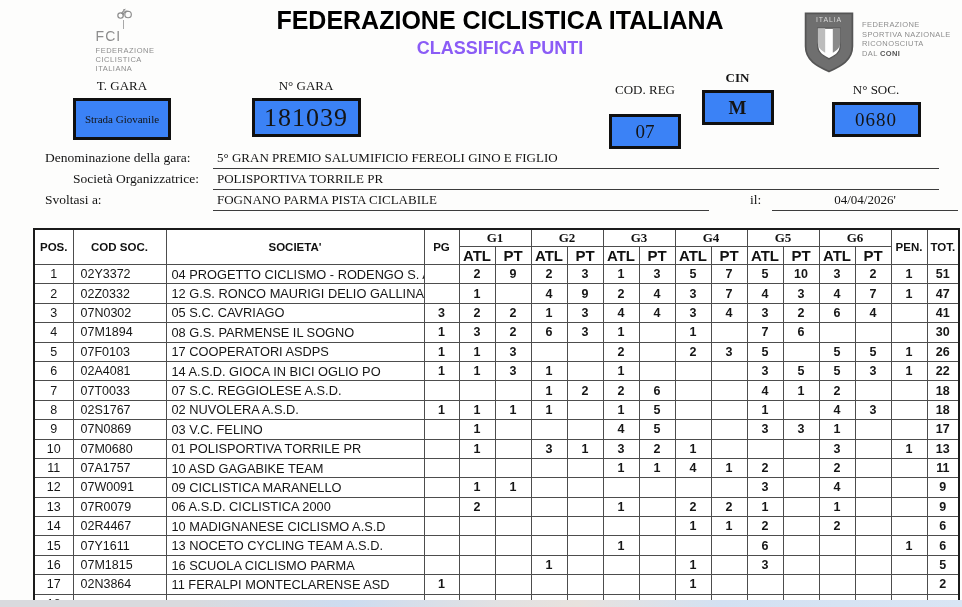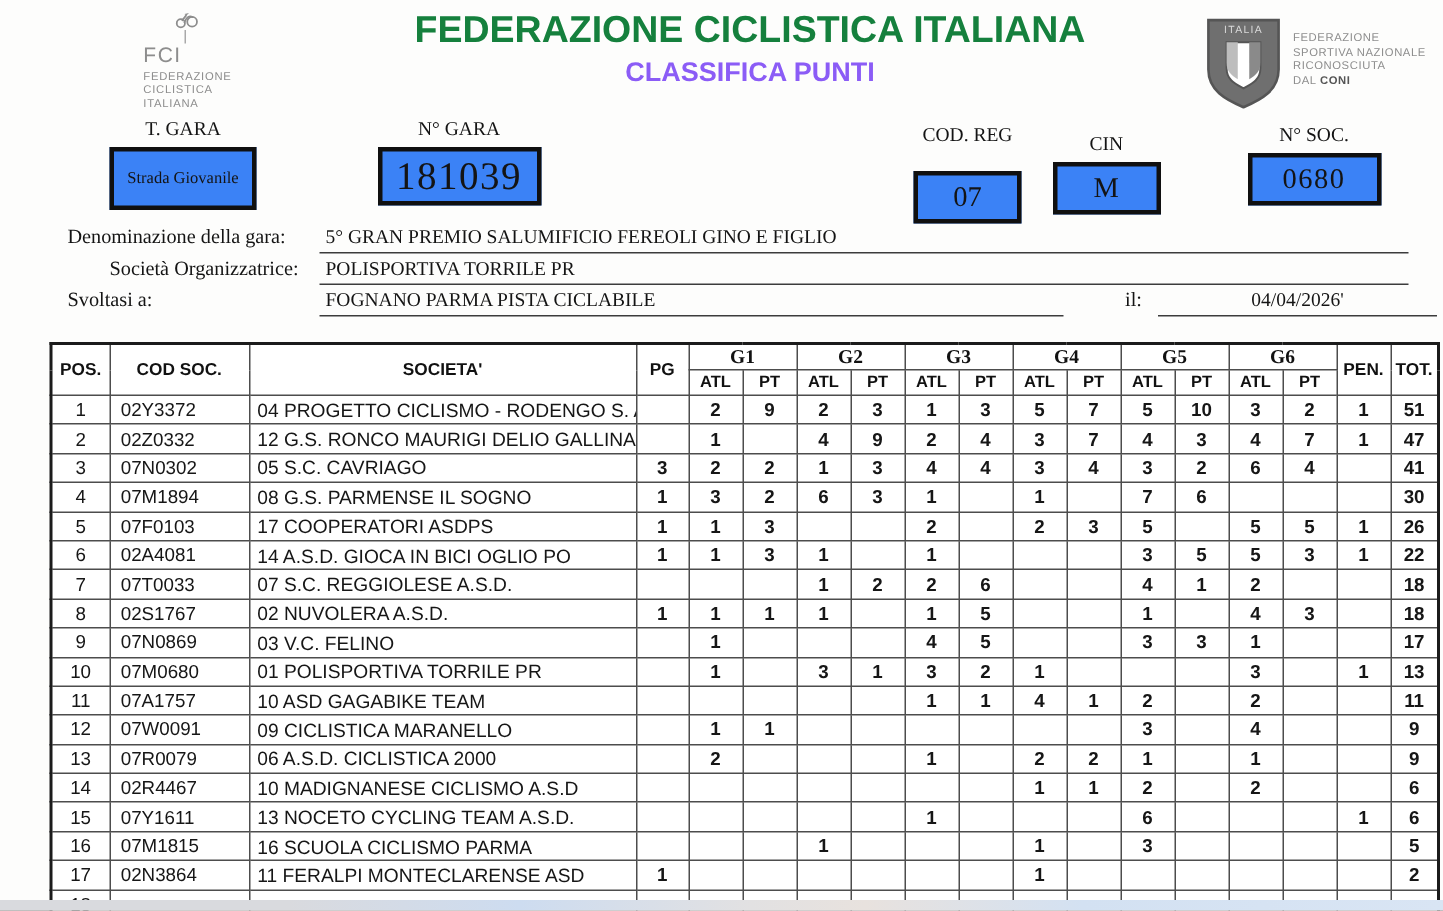--- a/index.html
+++ b/index.html
@@ -15,35 +15,35 @@
   .fci-line{font-family:"Liberation Sans",sans-serif;font-size:7.5px;letter-spacing:.5px;margin-top:1.5px;}
 
   .coni-logo{position:absolute;left:803px;top:10px;width:156px;height:66px;display:flex;}
   .coni-shield{width:52px;height:64px;flex:none;}
   .coni-text{margin-left:7px;margin-top:9px;color:#8d8d8d;line-height:1;}
   .coni-line{font-family:"Liberation Sans",sans-serif;font-size:7.5px;letter-spacing:.4px;margin-top:2px;}
   .coni-bold{color:#555;font-weight:bold;}
 
   
   .title{position:absolute;left:38px;top:6px;width:924px;text-align:center;
-         font-family:"Liberation Sans",sans-serif;font-weight:bold;font-size:25px;color:#15803d;}
+         font-family:"Liberation Sans",sans-serif;font-weight:bold;font-size:25px;color:#000000;}
   .subtitle{position:absolute;left:38px;top:38px;width:924px;text-align:center;
          font-family:"Liberation Sans",sans-serif;font-weight:bold;font-size:18px;color:#8b5cf6;}
 
   
   .field{position:absolute;text-align:center;}
   .field .flabel{font-size:13px;margin-bottom:4px;}
   .fbox{border:3px solid #101010;background:#3b82f6;display:flex;align-items:center;justify-content:center;margin:0 auto;}
   .f-tgara{left:68px;top:78px;width:108px;}
   .f-tgara .fbox{width:92px;height:36px;font-size:11px;}
   .f-ngara{left:246px;top:78px;width:120px;}
   .f-ngara .fbox{width:103px;height:33px;font-size:26px;letter-spacing:1px;}
   .f-codreg{left:601px;top:82px;width:88px;}
   .f-codreg .fbox{width:66px;height:29px;font-size:19px;margin-top:16px;}
-  .f-cin{left:695px;top:88px;width:85px;}
+  .f-cin{left:695px;top:70px;width:85px;font-weight:bold;}
   .f-cin .fbox{width:66px;height:29px;font-size:19px;}
   .f-nsoc{left:826px;top:82px;width:100px;}
   .f-nsoc .fbox{width:83px;height:29px;font-size:19px;letter-spacing:1px;}
 
   
   .info-label{position:absolute;left:45px;font-size:13.5px;}
   .ilab1{top:150px;} .ilab2{top:171px;margin-left:28px;} .ilab3{top:192px;}
   .info-line{position:absolute;left:213px;border-bottom:1.5px solid #3c3c3c;font-size:13px;
              padding-left:4px;height:18px;}
   .ival1{top:150px;width:722px;}
@@ -55,21 +55,21 @@
 
   
   .tablewrap{position:absolute;left:33px;top:228px;}
   table{border-collapse:collapse;table-layout:fixed;width:925px;background:#fff;
         font-family:"Liberation Sans",sans-serif;}
   th,td{border:1px solid #4d4d4d;overflow:hidden;white-space:nowrap;padding:0;text-align:center;}
   table{border:2px solid #1b1b1b;}
   thead tr{height:17px;}
   th{font-size:11.5px;font-weight:bold;color:#111;}
   th.group{font-family:"Liberation Serif",serif;font-size:13px;}
-  th.sub{font-size:11px;}
+  th.sub{font-size:15px;}
   tbody tr{height:19.4px;}
   td{font-size:12.5px;color:#161616;}
   td.cod{text-align:left;padding-left:7px;font-size:12.5px;}
   td.soc{text-align:left;padding-left:5px;font-size:12.8px;}
   td.num{font-weight:bold;}
   td.tot{font-weight:bold;}
 
   
   .scan-strip{position:absolute;left:0;right:0;bottom:0;height:7px;
     background:linear-gradient(90deg,#d9dade 0%,#d9dade 20%,#cddcf0 36%,#e2e1e2 52%,#e8e2de 60%,#d3e1f2 75%,#d9e5f4 100%);}

